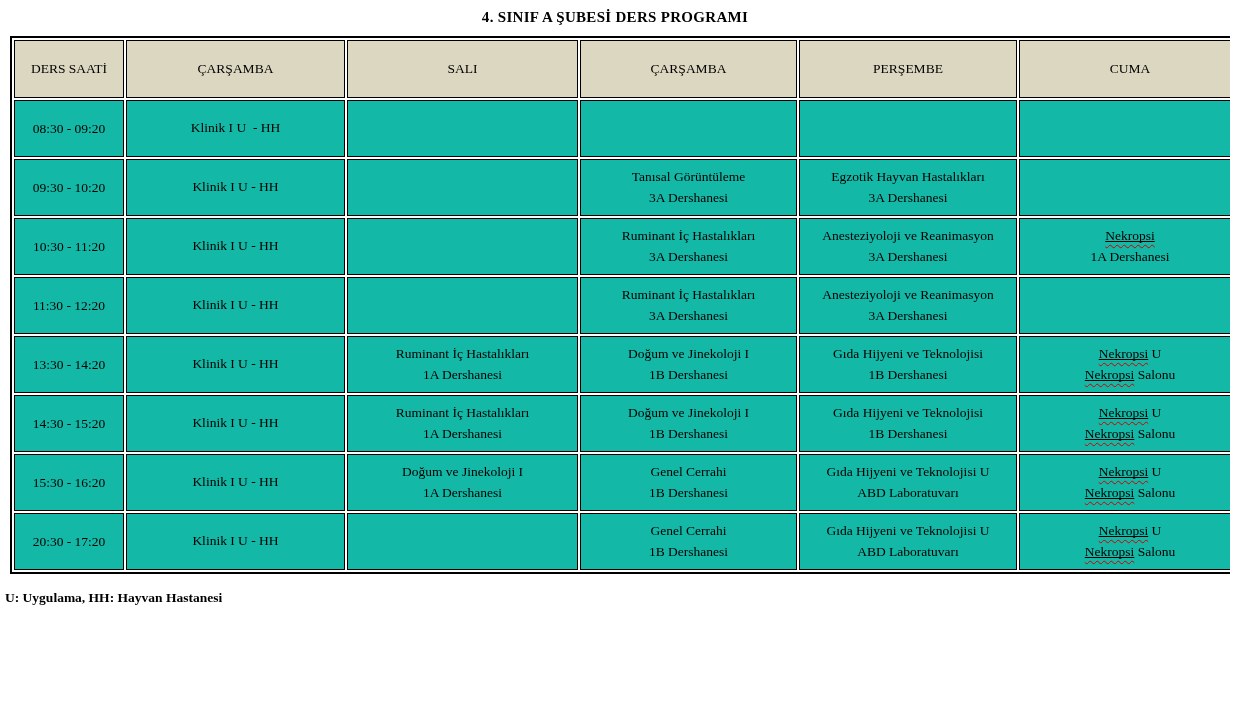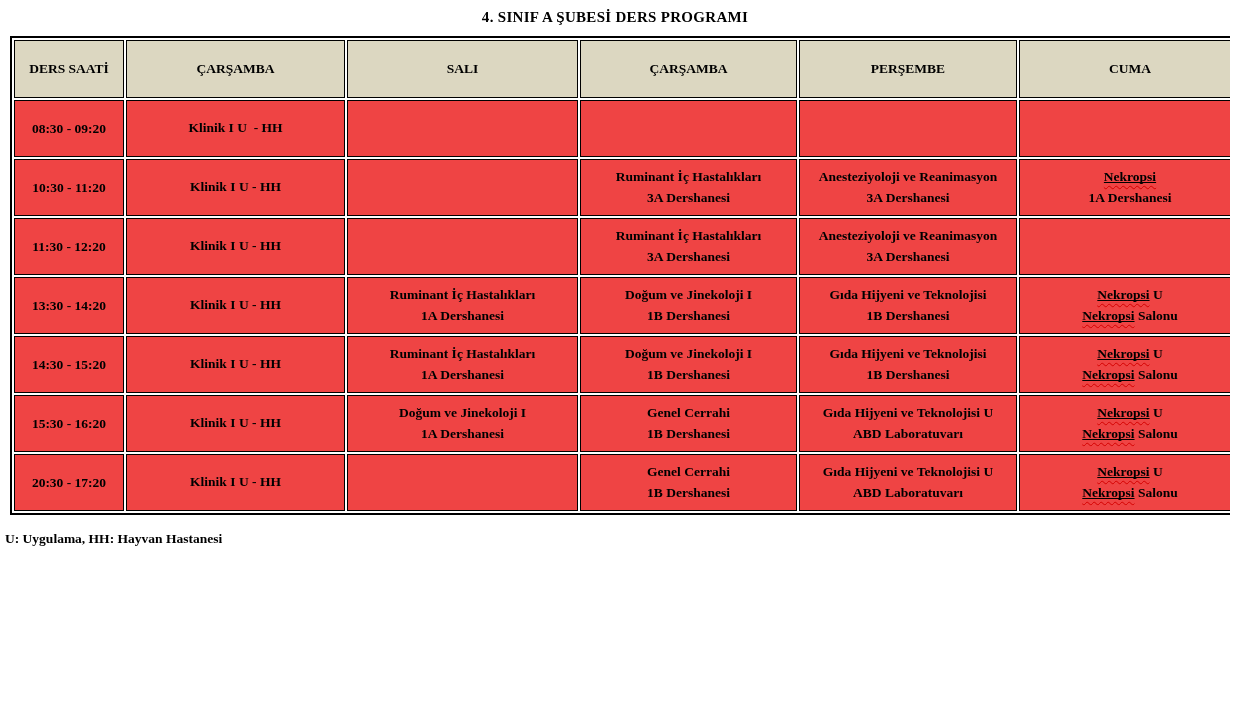--- a/index.html
+++ b/index.html
@@ -28,31 +28,31 @@
     table-layout: fixed;
     border-collapse: separate;
     border-spacing: 2px;
     border: 2px solid #000000;
     background: #ffffff;
   }
   th, td {
     border: 1px solid #000000;
     text-align: center;
     vertical-align: middle;
-    font-weight: bold;
+    font-weight: normal;
     font-size: 13.5px;
     padding: 1px 2px;
     overflow: hidden;
   }
   th {
     background: #dcd7c1;
     height: 54px;
   }
   td {
-    background: #ef4444;
+    background: #14b8a6;
     height: 53px;
   }
   .line {
     white-space: pre;
     line-height: 1.5;
   }
   
   .u {
     text-decoration: underline;
     text-decoration-thickness: 1px;
@@ -100,20 +100,36 @@
           <td>08:30 - 09:20</td>
           <td>
             <div class="line">Klinik I U  - HH</div>
           </td>
           <td></td>
           <td></td>
           <td></td>
           <td></td>
         </tr>
         <tr>
+          <td>09:30 - 10:20</td>
+          <td>
+            <div class="line">Klinik I U - HH</div>
+          </td>
+          <td></td>
+          <td>
+            <div class="line">Tanısal Görüntüleme</div>
+            <div class="line">3A Dershanesi</div>
+          </td>
+          <td>
+            <div class="line">Egzotik Hayvan Hastalıkları</div>
+            <div class="line">3A Dershanesi</div>
+          </td>
+          <td></td>
+        </tr>
+        <tr>
           <td>10:30 - 11:20</td>
           <td>
             <div class="line">Klinik I U - HH</div>
           </td>
           <td></td>
           <td>
             <div class="line">Ruminant İç Hastalıkları</div>
             <div class="line">3A Dershanesi</div>
           </td>
           <td>

